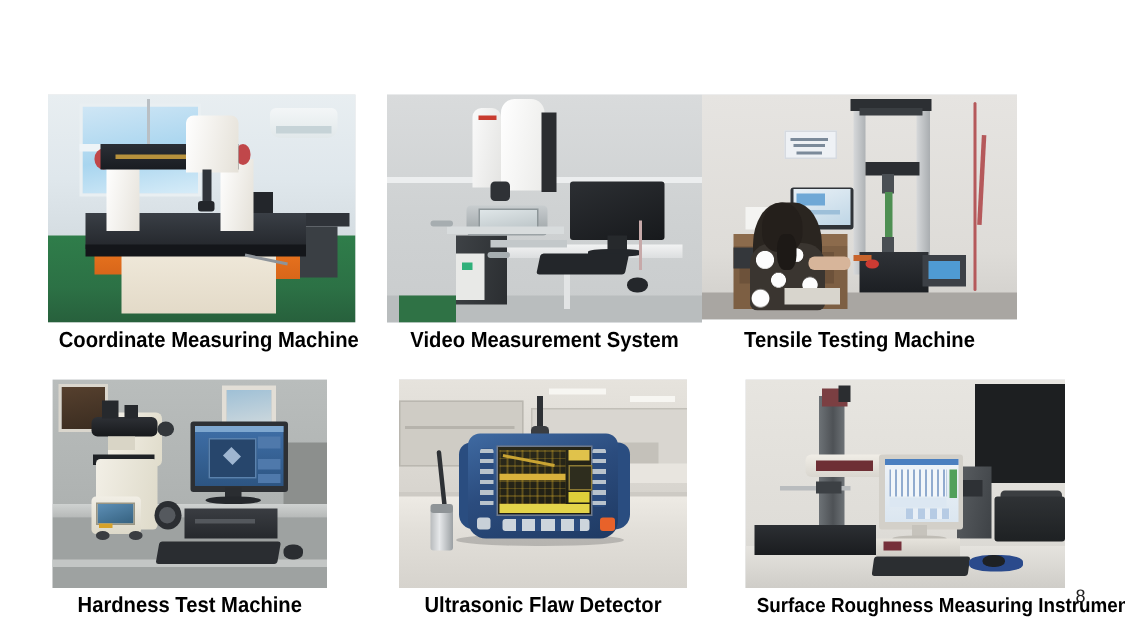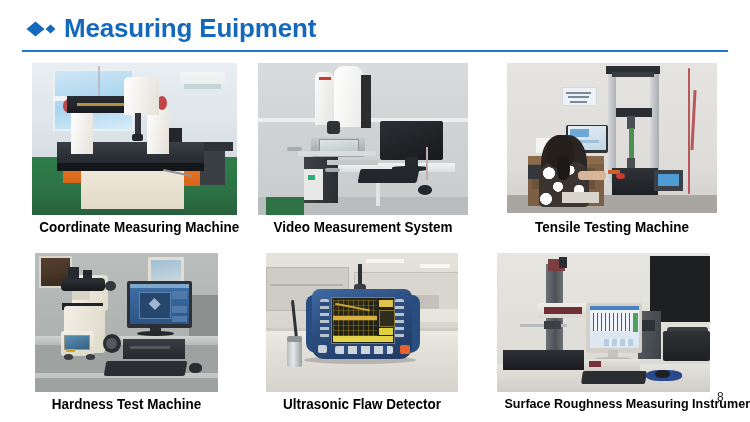--- a/index.html
+++ b/index.html
@@ -306,30 +306,20 @@
   .sr-prtlid     { left:80%; top:53%; width:19%; height:6%; background:#3b3e41; border-radius:3px 3px 0 0; }
   .sr-kb         { left:40%; top:85%; width:30%; height:9%; background:#2b2e31; border-radius:2px; transform:skewX(-8deg); }
   .sr-mousepad   { left:70%; top:84%; width:17%; height:8%; background:#2a4a8c; border-radius:40%; }
   .sr-mouse      { left:74%; top:84%; width:7%; height:6%; background:#1e2124; border-radius:45%; }
 </style>
 </head>
 <body>
 
 <div id="slide">
 
-  <div id="header">
-
-    <svg id="title-bullet" viewBox="0 0 30 16" xmlns="http://www.w3.org/2000/svg">
-      <polygon points="9.5,0.5 18.5,8 9.5,15.5 0.5,8" fill="#1569bd"></polygon>
-      <polygon points="24.5,3.5 29.5,8 24.5,12.5 19.5,8" fill="#1569bd"></polygon>
-    </svg>
-
-    <div id="title-text">Measuring Euipment</div>
-    <div id="title-rule"></div>
-  </div>
 
   <div class="cell" style="left:32px; top:63px; width:205px; height:170px;">
     <div class="photo" style="width:205px; height:152px;">
       <div class="scene">
         <div class="sh cmm-wall"></div>
         <div class="sh cmm-window"></div>
         <div class="sh cmm-wband"></div>
         <div class="sh cmm-ac"></div>
         <div class="sh cmm-acv"></div>
         <div class="sh cmm-floor"></div>
@@ -384,21 +374,21 @@
         <div class="sh vid-monstand"></div>
         <div class="sh vid-monbase"></div>
         <div class="sh vid-kb"></div>
         <div class="sh vid-mouse"></div>
         <div class="sh vid-cord"></div>
       </div>
     </div>
     <div class="caption" style="top:156px;">Video Measurement System</div>
   </div>
 
-  <div class="cell" style="left:507px; top:63px; width:210px; height:170px;">
+  <div class="cell" style="left:468px; top:63px; width:210px; height:170px;">
     <div class="photo" style="width:210px; height:150px;">
       <div class="scene">
         <div class="sh ten-wall"></div>
         <div class="sh ten-floor"></div>
         <div class="sh ten-sign"></div>
         <div class="sh ten-signl1"></div>
         <div class="sh ten-signl2"></div>
         <div class="sh ten-signl3"></div>
         <div class="sh ten-cable"></div>
         <div class="sh ten-cable2"></div>

